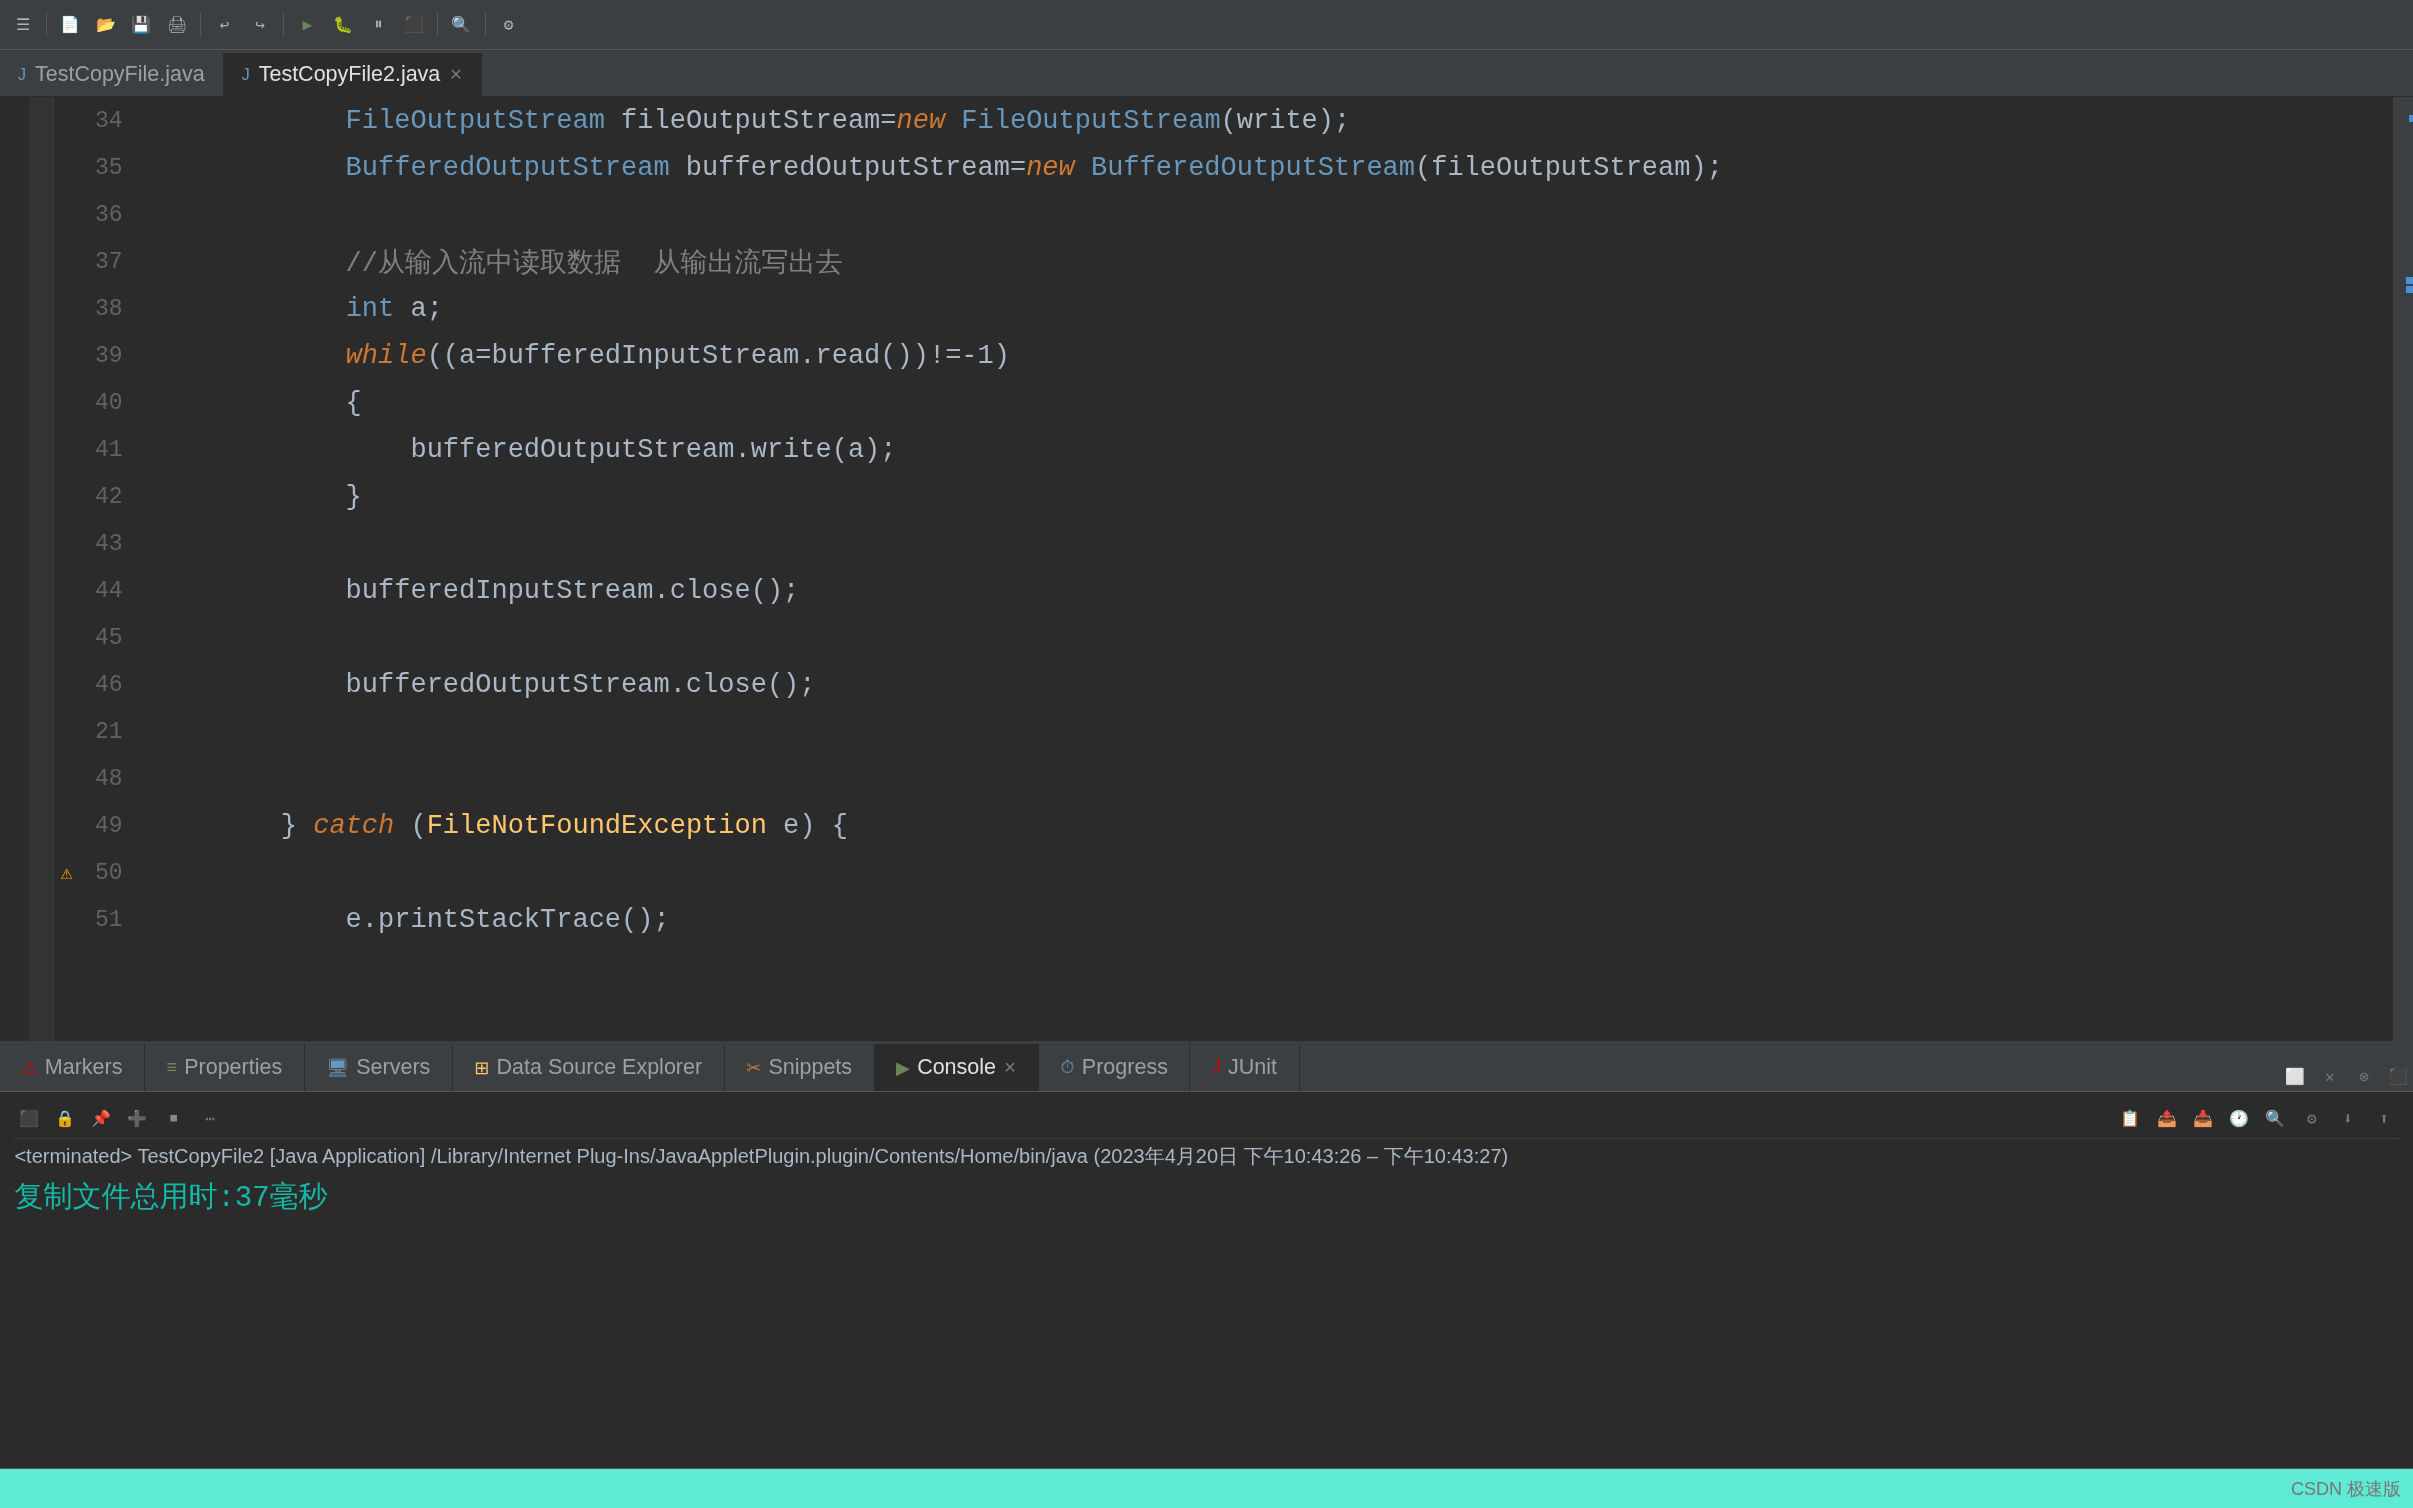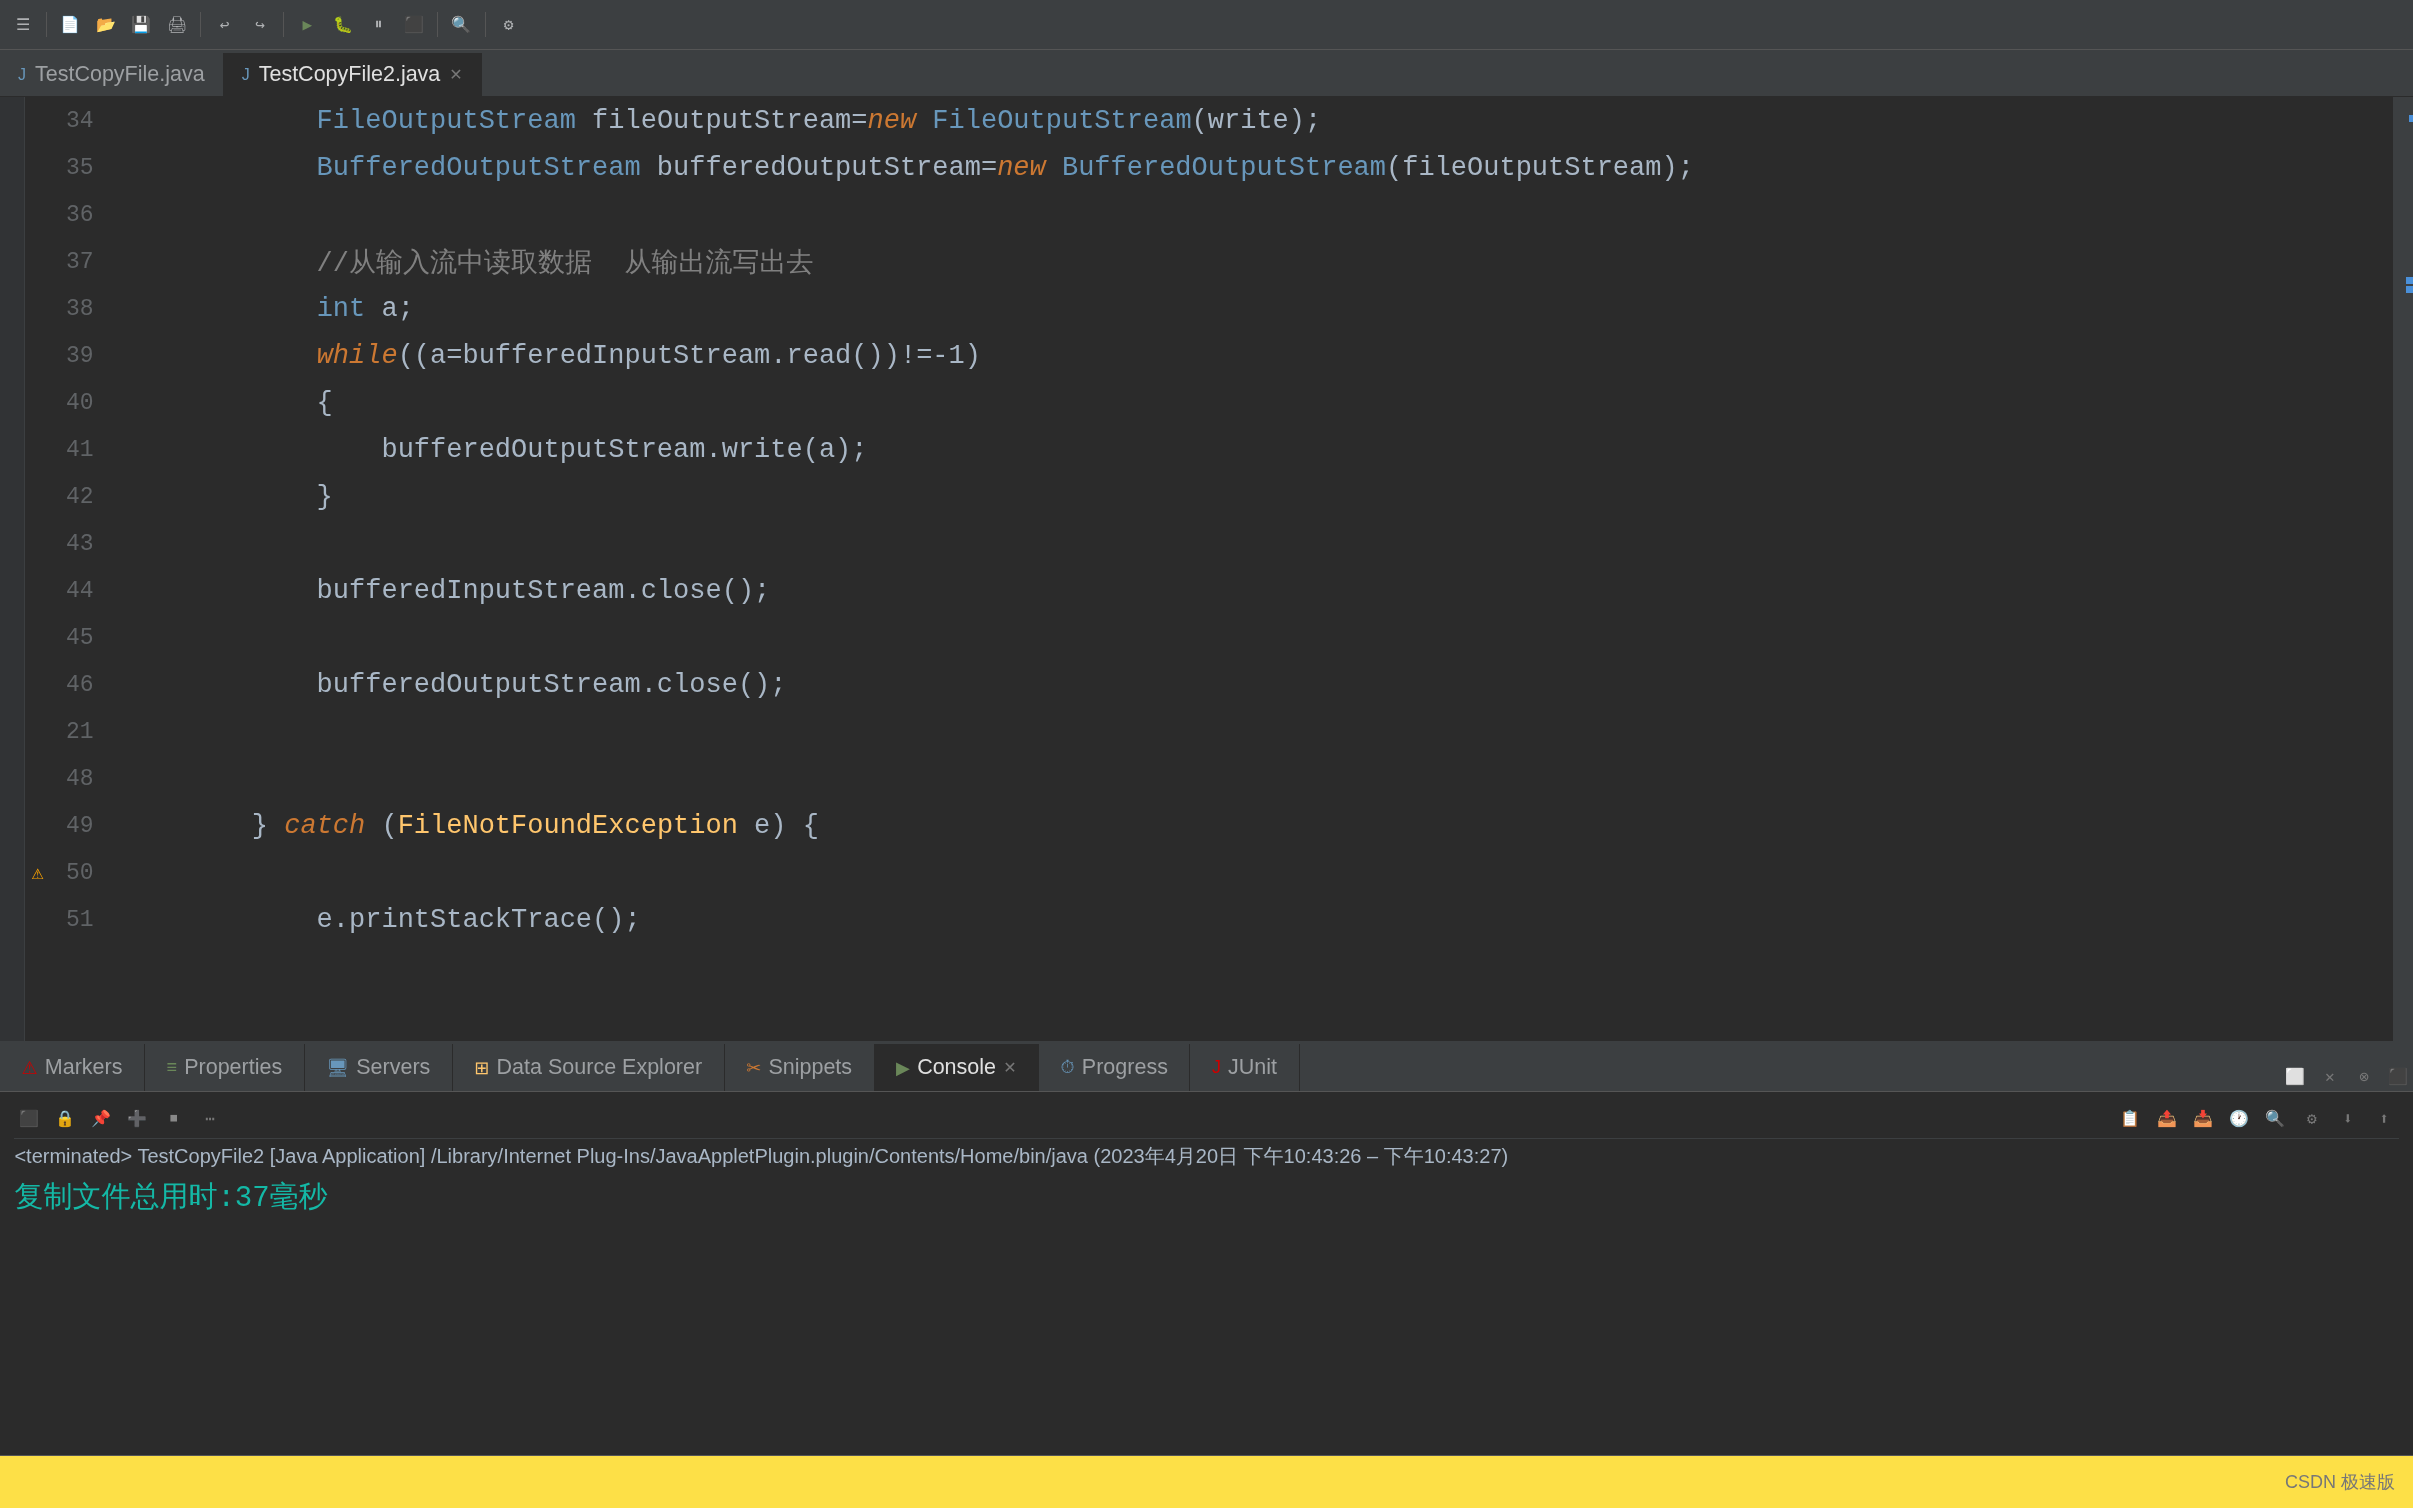--- a/index.html
+++ b/index.html
@@ -70,20 +70,21 @@
       color: #777;
       cursor: pointer;
     }
 
     
     #editor-area {
       display: flex;
       height: calc(100% - 50px - 47px - 467px);
       background: #2b2b2b;
       position: relative;
+      margin-left: 29px;
     }
 
     
     #left-gutter {
       width: 25px;
       background: #313335;
       border-right: 0.9px solid #3c3f41;
       display: flex;
       flex-direction: column;
       align-items: center;
@@ -220,27 +221,27 @@
       padding: 7.2px 0;
       font-family: 'Courier New', monospace;
     }
 
     
     #status-bar {
       position: fixed;
       bottom: 0;
       left: 0;
       right: 0;
-      height: 53px;
-      background: #fde047;
+      height: 40px;
+      background: #5eead4;
       border-top: 0.9px solid #555;
       display: flex;
       align-items: center;
       justify-content: flex-end;
-      padding: 0 18px;
+      padding: 0 12px;
       font-size: 18px;
       color: #777;
       font-family: Arial, sans-serif;
     }
 
     
     .panel-action-icons {
       display: flex;
       gap: 5.4px;
       margin-left: auto;

